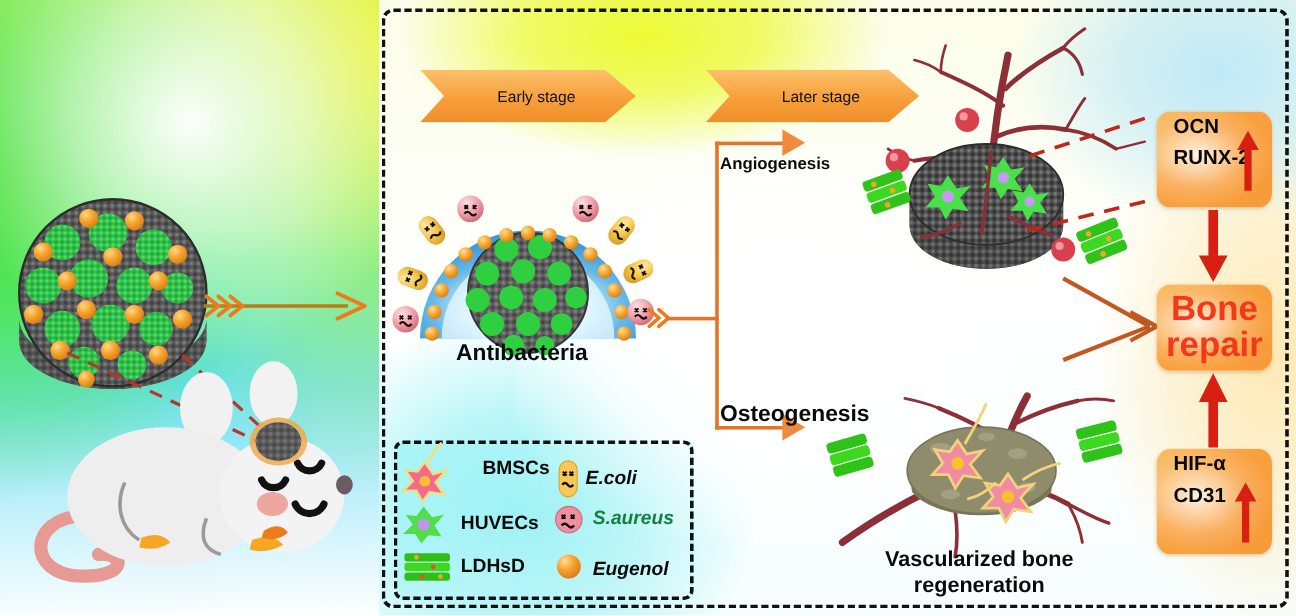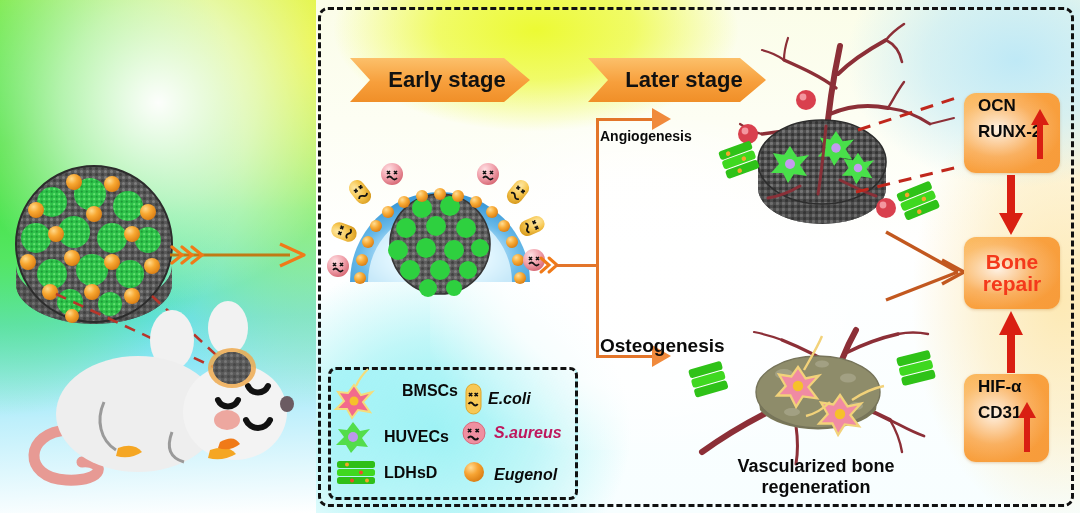--- a/index.html
+++ b/index.html
@@ -43,21 +43,21 @@
   }
   .dashed-legend {
     position:absolute; left:328px; top:367px; width:250px; height:133px;
     border:3px dashed #111; border-radius:8px;
     background:linear-gradient(120deg, rgba(140,240,245,0.55) 0%, rgba(190,246,250,0.35) 45%, rgba(255,255,255,0.1) 100%);
   }
 
   
   .banner {
     position:absolute; height:44px; display:flex; align-items:center;
-    justify-content:center; color:#111; font-weight:bold; font-size:22px;
+    justify-content:center; color:#111; font-weight:normal; font-size:13px;
     background:linear-gradient(180deg,#fcc06a 0%, #f79f3c 55%, #f08f28 100%);
     -webkit-clip-path: polygon(0 0, calc(100% - 26px) 0, 100% 50%, calc(100% - 26px) 100%, 0 100%, 20px 50%);
     clip-path: polygon(0 0, calc(100% - 26px) 0, 100% 50%, calc(100% - 26px) 100%, 0 100%, 20px 50%);
     padding-left:14px;
   }
   #banner-early { left:350px; top:58px; width:180px; }
   #banner-later { left:588px; top:58px; width:178px; }
 
   
   .lbl { position:absolute; color:#0a0a0a; font-weight:bold; white-space:nowrap; }
@@ -100,27 +100,27 @@
   .rbox {
     position:absolute; border-radius:12px;
     background:
       radial-gradient(ellipse at 35% 45%, rgba(255,255,255,0.85) 0%, rgba(255,255,255,0.18) 45%, rgba(255,255,255,0) 72%),
       linear-gradient(135deg,#fbb757 0%, #f9a13f 40%, #f79b3a 100%);
     display:flex; flex-direction:column; justify-content:flex-start;
     box-shadow:0 1px 3px rgba(180,110,30,0.3);
   }
   .rbox .rtext { color:#0a0a0a; font-weight:bold; font-size:17px; padding-left:14px; line-height:1.55; }
   #box-ocn { left:964px; top:93px; width:96px; height:80px; }
-  #box-hif { left:964px; top:374px; width:85px; height:88px; }
+  #box-hif { left:964px; top:374px; width:96px; height:88px; }
   #box-bone {
     left:964px; top:237px; width:96px; height:72px;
     align-items:center; justify-content:center;
   }
   #box-bone .rtext {
-    color:#f4391b; font-size:21px; text-align:center; padding-left:0; line-height:1.05;
+    color:#f4391b; font-size:29px; text-align:center; padding-left:0; line-height:1.05;
   }
 
   .uparrow { position:absolute; }
   #uparr-ocn { right:10px; top:14px; }
   #uparr-hif { right:12px; top:26px; }
 
   
   #redarr-down { position:absolute; left:996px; top:173px; width:30px; height:64px; }
   #redarr-up   { position:absolute; left:996px; top:309px; width:30px; height:66px; }
 
@@ -375,20 +375,21 @@
           <path d="M-5,4 q2.5,-3 5,0 q2.5,3 5,0" fill="none" stroke="#111" stroke-width="1.8"></path>
         </g>
         <g transform="translate(-2,116)">
           <circle r="11" fill="url(#saur)"></circle>
           <path d="M-5,-3 l3,3 M-2,-3 l-3,3 M2,-3 l3,3 M5,-3 l-3,3" stroke="#111" stroke-width="1.6"></path>
           <path d="M-5,4 q2.5,-3 5,0 q2.5,3 5,0" fill="none" stroke="#111" stroke-width="1.8"></path>
         </g>
       </g>
     </svg>
   </div>
+  <div class="lbl" id="lbl-antibacteria">Antibacteria</div>
 
   <div class="rxn-arrow" id="rxn-small">
     <svg width="24" height="22" viewBox="0 0 24 22">
       <g fill="none" stroke="#f07a18" stroke-width="3" stroke-linecap="round">
         <path d="M3,4 L11,11 L3,18"></path>
         <path d="M11,4 L19,11 L11,18"></path>
       </g>
     </svg>
   </div>
   <div class="oline" id="flow-h-main"></div>
@@ -665,21 +666,21 @@
 
     <div style="position:absolute;left:0;top:40px;display:flex;align-items:center;gap:8px;">
       <span>
         <svg width="24" height="26" viewBox="0 0 24 26">
           <circle cx="12" cy="13" r="11" fill="#ef8fa0"></circle>
           <circle cx="12" cy="13" r="11" fill="none" stroke="#d9697c" stroke-width="1"></circle>
           <path d="M6,9 l3.2,3.2 M9.2,9 l-3.2,3.2 M13.6,9 l3.2,3.2 M16.8,9 l-3.2,3.2" stroke="#111" stroke-width="1.7"></path>
           <path d="M6,18 q2.6,-3.2 5.2,0 q2.6,3.2 5.2,0" fill="none" stroke="#111" stroke-width="2"></path>
         </svg>
       </span>
-      <span style="font-weight:bold;font-style:italic;font-size:16px;color:#be185d;">S.aureus</span>
+      <span style="font-weight:bold;font-style:italic;font-size:16px;color:#15803d;">S.aureus</span>
     </div>
 
     <div style="position:absolute;left:0;top:80px;display:flex;align-items:flex-end;gap:8px;font-style:italic;">
       <span>
         <svg width="24" height="24" viewBox="0 0 24 24">
           <defs>
             <radialGradient id="eugL" cx="34%" cy="28%" r="76%">
               <stop offset="0%" stop-color="#ffdc96"></stop>
               <stop offset="48%" stop-color="#f7a433"></stop>
               <stop offset="100%" stop-color="#d97c12"></stop>

